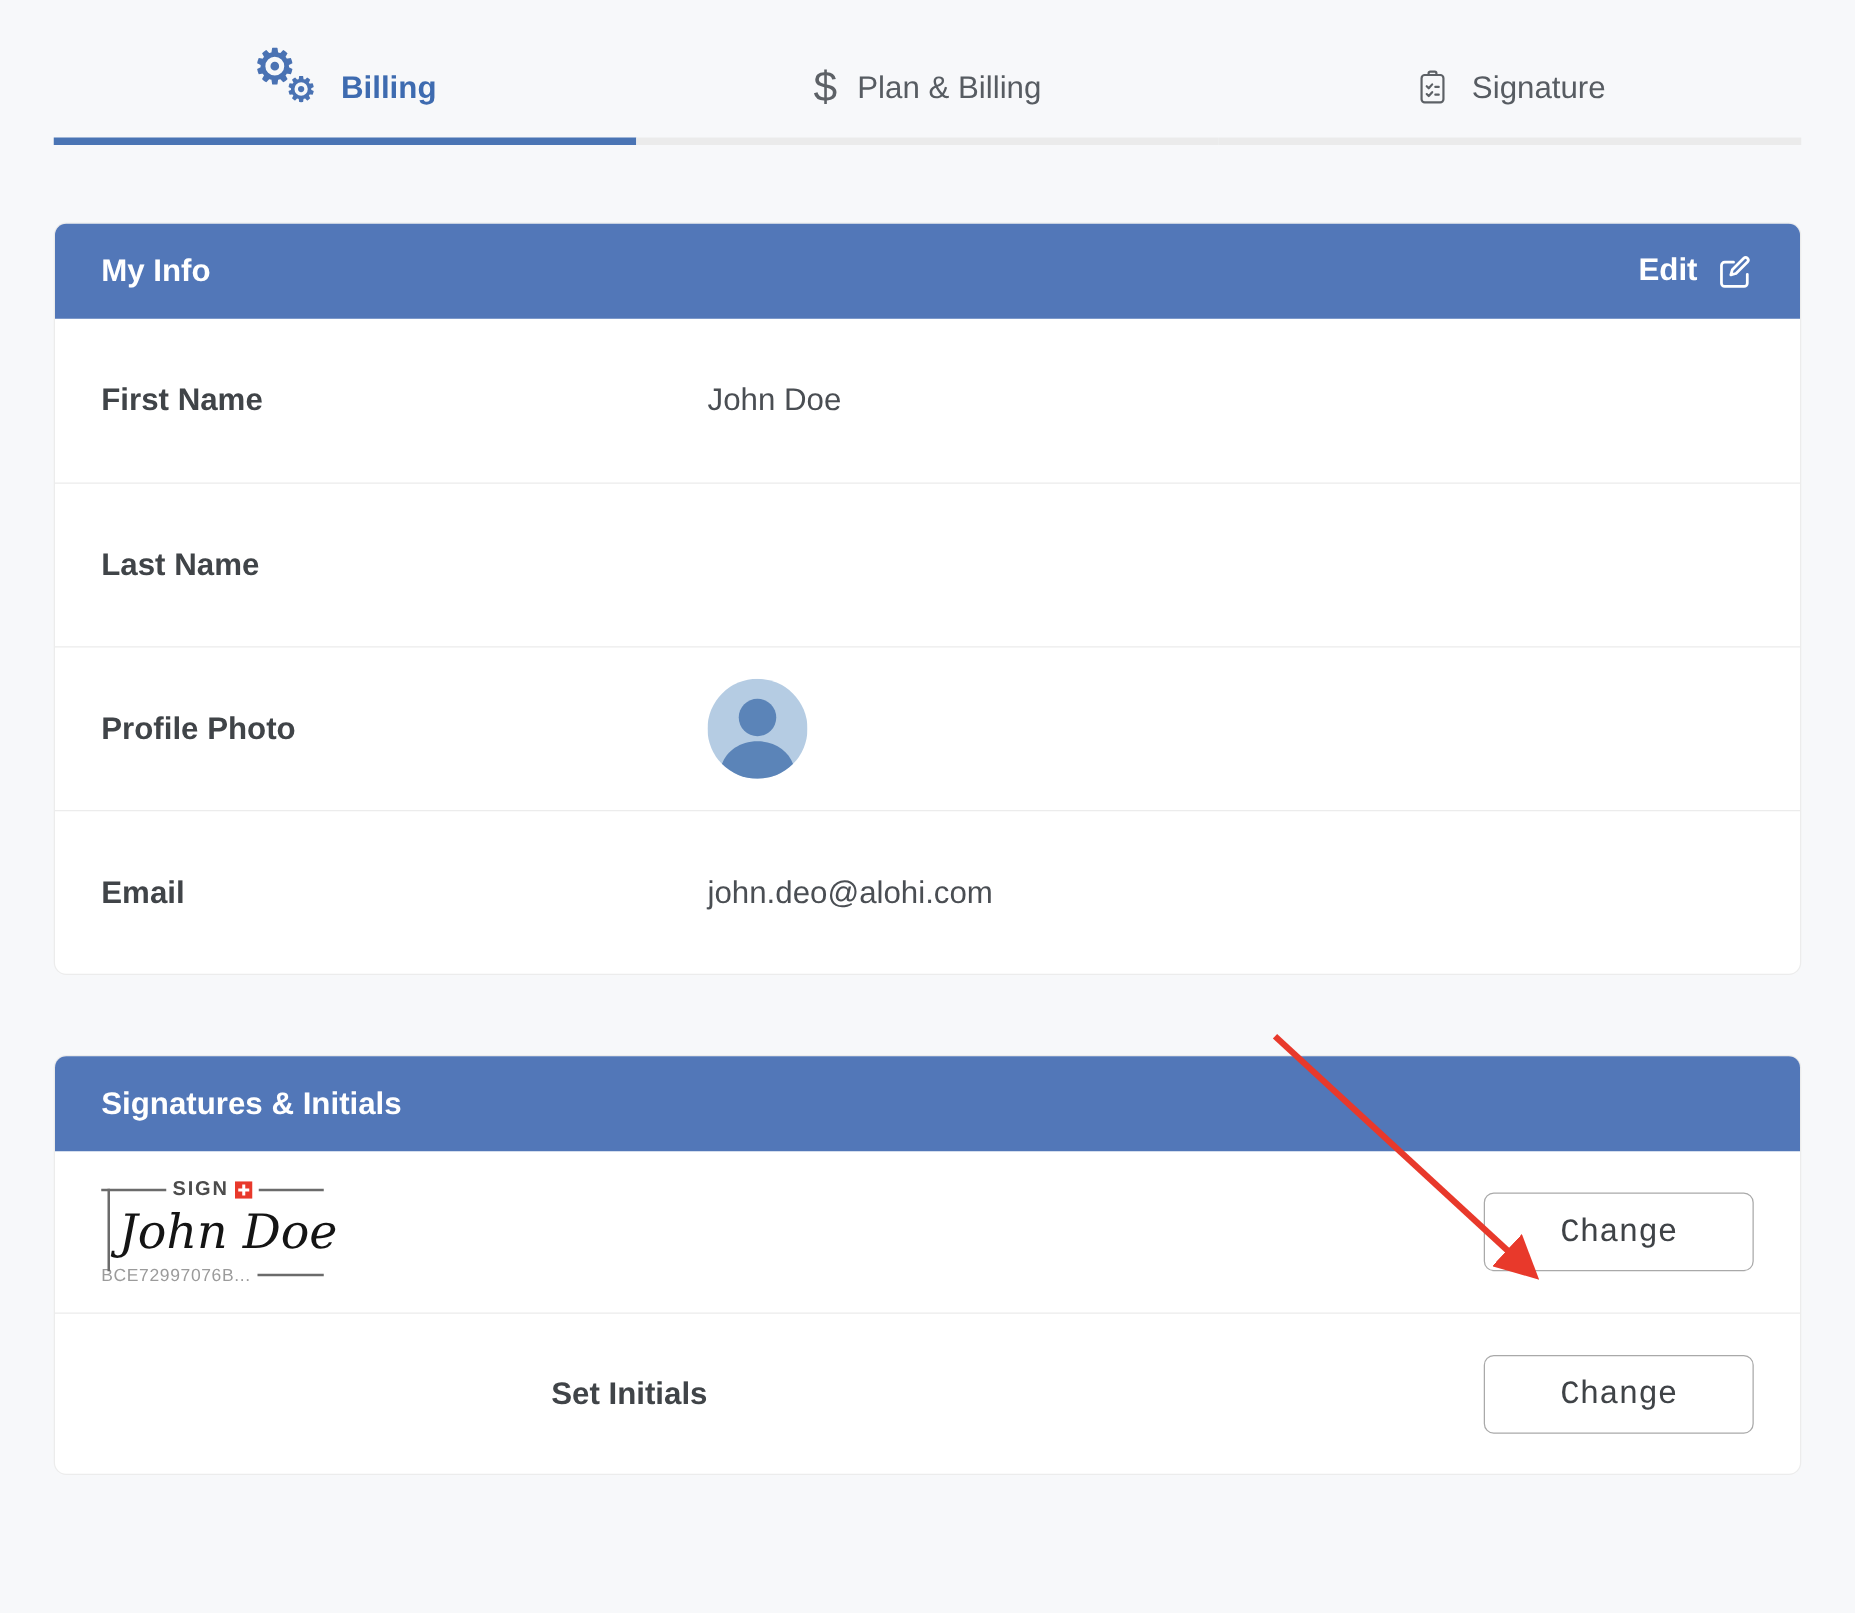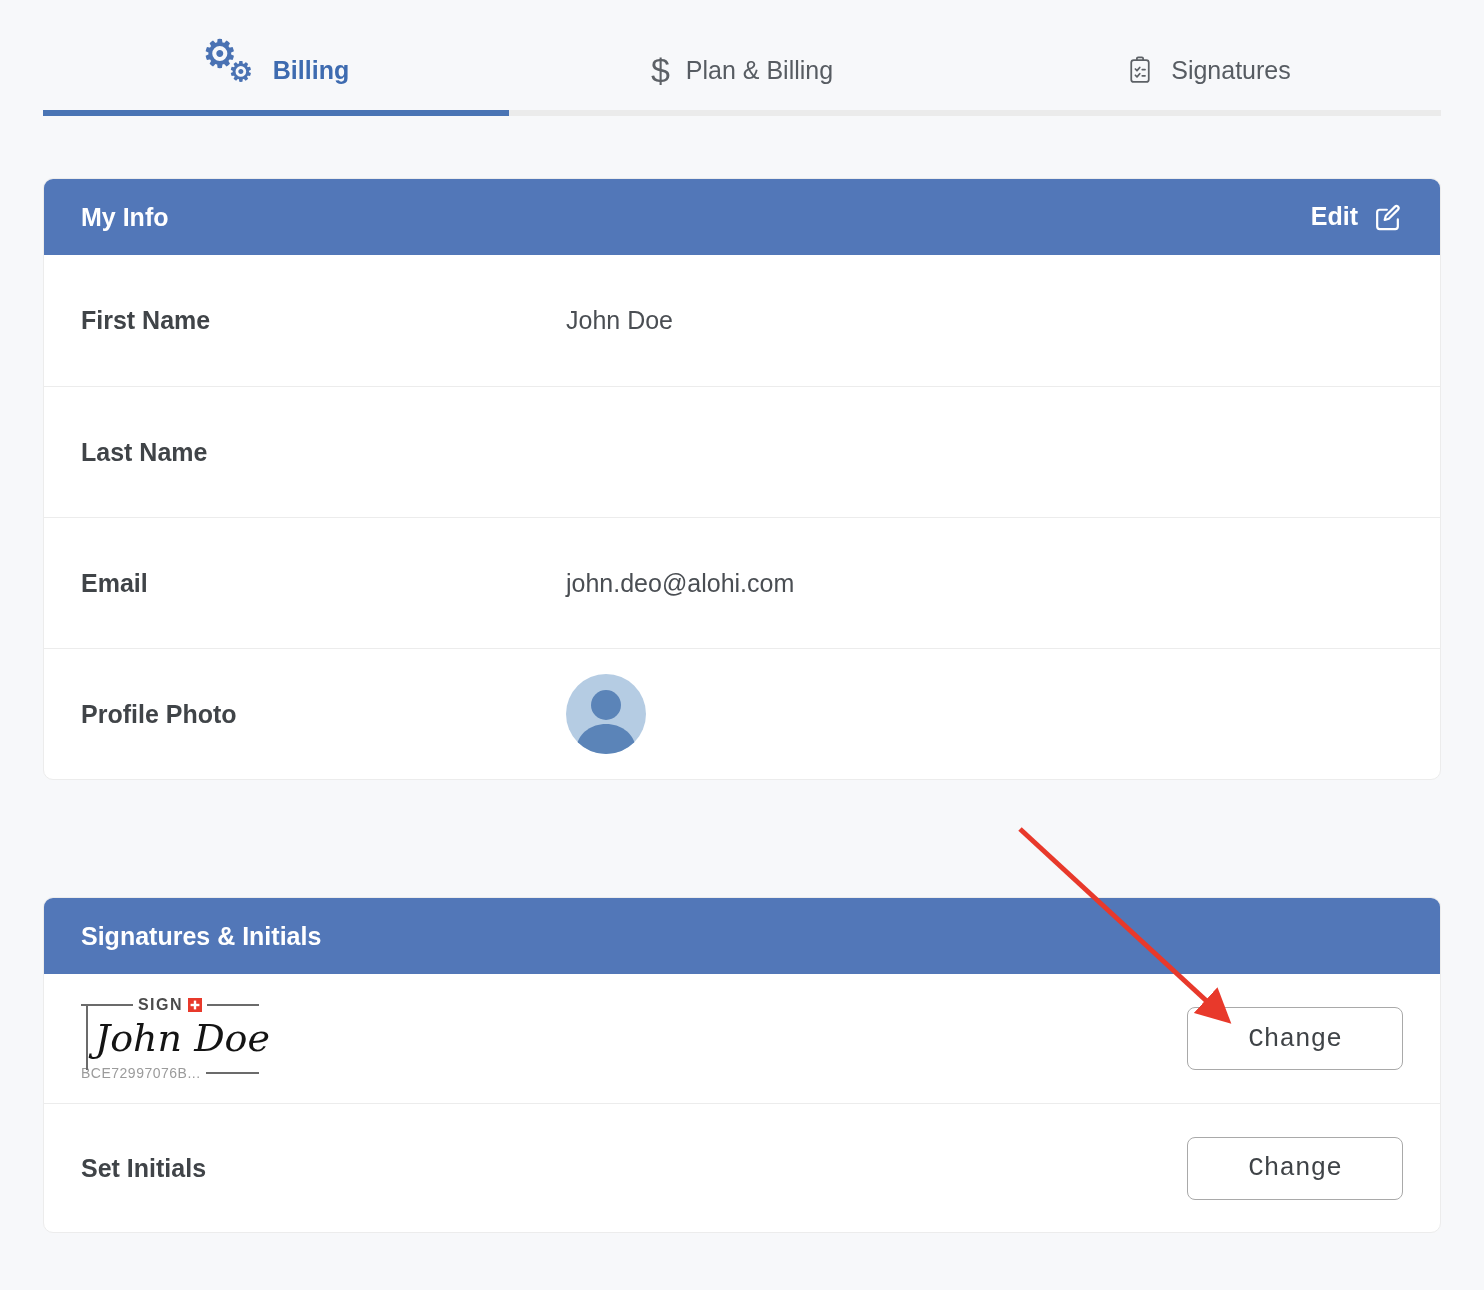--- a/index.html
+++ b/index.html
@@ -24,21 +24,21 @@
   .tab.active { border-bottom-color: #4a74b4; color: #3e6bb0; font-weight: 700; }
   .gears { position: relative; width: 54px; height: 50px; color: #4a72b3; flex: none; }
   .gear-big { position: absolute; left: 0; top: -10px; font-size: 38px; line-height: 1; }
   .gear-small { position: absolute; left: 26px; top: 14px; font-size: 27px; line-height: 1; }
   .dollar { font-size: 34px; font-weight: 400; color: #5d6166; line-height: 1; }
   .tab-icon-svg { flex: none; display: block; }
 
   
   .card { background: #fff; border: 1px solid #ececec; border-radius: 10px; }
   .card1 { margin-top: 62px; }
-  .card2 { margin-top: 117px; }
+  .card2 { margin-top: 64px; text-align: right; }
   .card-header {
     height: 76px; background: #5277b8;
     display: flex; align-items: center; padding: 0 37px;
     border-radius: 9px 9px 0 0;
   }
   .card-title { color: #ffffff; font-size: 25px; font-weight: 700; }
   .edit-btn {
     margin-left: auto; display: flex; gap: 14px;
     color: #fff; font-size: 25px; font-weight: 700; cursor: pointer;
   }
@@ -101,21 +101,21 @@
     </div>
     <div class="tab">
       <svg class="tab-icon-svg" width="30" height="30" viewBox="0 0 24 24" fill="none" stroke="#5d6166" stroke-width="1.4" stroke-linecap="round" stroke-linejoin="round">
         <rect x="5" y="4" width="14" height="17.5" rx="2"></rect>
         <path d="M9.5 4 V2.8 a1 1 0 0 1 1 -1 h3 a1 1 0 0 1 1 1 V4"></path>
         <polyline points="8.3,11.2 9.6,12.5 11.8,10"></polyline>
         <line x1="13.8" y1="11.6" x2="16" y2="11.6"></line>
         <polyline points="8.3,16.2 9.6,17.5 11.8,15"></polyline>
         <line x1="13.8" y1="16.6" x2="16" y2="16.6"></line>
       </svg>
-      <span>Signatures</span>
+      <span>Signature</span>
     </div>
   </div>
 
   <div class="card card1">
     <div class="card-header">
       <span class="card-title">My Info</span>
       <div class="edit-btn">
         <span>Edit</span>
         <svg width="31" height="31" viewBox="0 0 24 24" fill="none" stroke="#ffffff" stroke-width="1.7" stroke-linecap="round" stroke-linejoin="round">
           <path d="M20 13.5 V19 a2 2 0 0 1 -2 2 H6 a2 2 0 0 1 -2 -2 V8 a2 2 0 0 1 2 -2 h5.5"></path>
@@ -123,39 +123,39 @@
         </svg>
       </div>
     </div>
     <div class="row my-info-row">
       <span class="row-label">First Name</span>
       <span class="row-value">John Doe</span>
     </div>
     <div class="row my-info-row">
       <span class="row-label">Last Name</span>
       <span class="row-value"></span>
-    </div>
-    <div class="row my-info-row">
-      <span class="row-label">Email</span>
-      <span class="row-value">john.deo@alohi.com</span>
     </div>
     <div class="row my-info-row">
       <span class="row-label">Profile Photo</span>
       <svg class="avatar-svg" width="80" height="80" viewBox="0 0 80 80">
         <defs>
             <clipPath id="avclip">
               <circle cx="40" cy="40" r="40"></circle>
             </clipPath>
           </defs>
         <circle cx="40" cy="40" r="40" fill="#b5cce3"></circle>
         <g clip-path="url(#avclip)">
           <circle cx="40" cy="31" r="15" fill="#5b84b8"></circle>
           <path d="M40 50 C25 50 14 59 11 70 L11 82 L69 82 L69 70 C66 59 55 50 40 50 Z" fill="#5b84b8"></path>
         </g>
       </svg>
+    </div>
+    <div class="row my-info-row">
+      <span class="row-label">Email</span>
+      <span class="row-value">john.deo@alohi.com</span>
     </div>
   </div>
 
   <div class="card card2">
     <div class="card-header">
       <span class="card-title">Signatures &amp; Initials</span>
     </div>
 
     <div class="row sig-row">
       <div class="sig-box">

